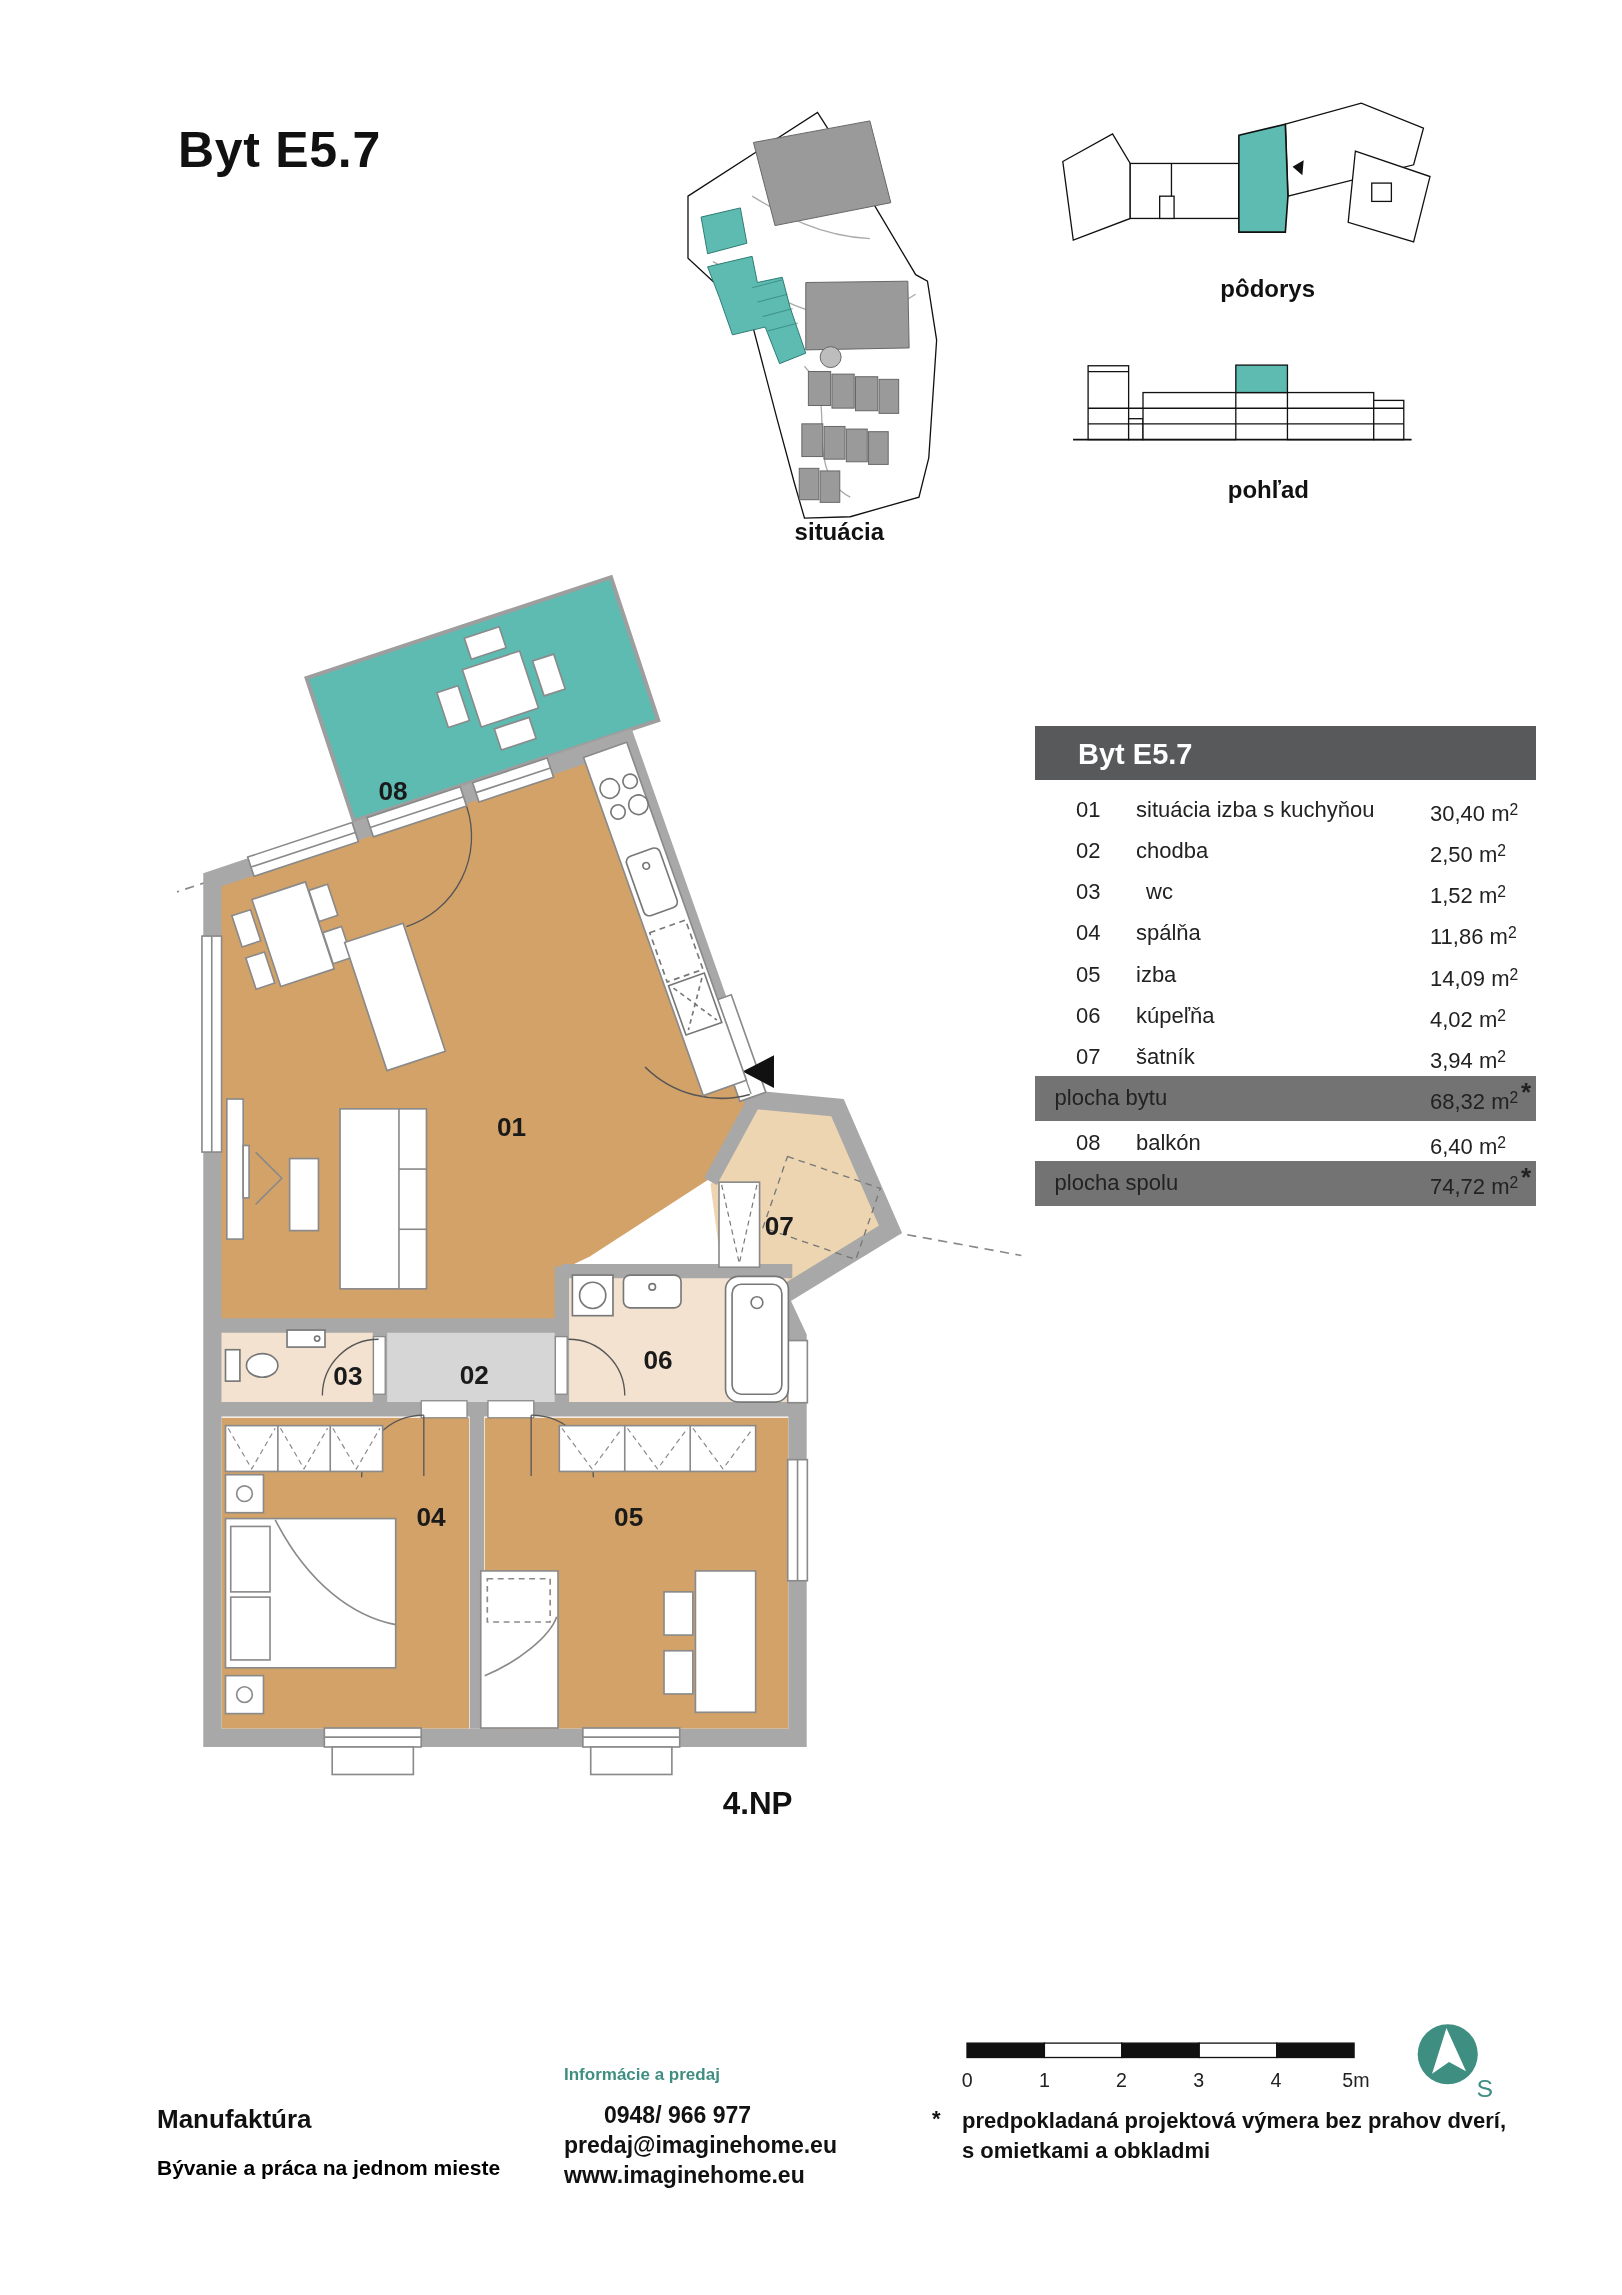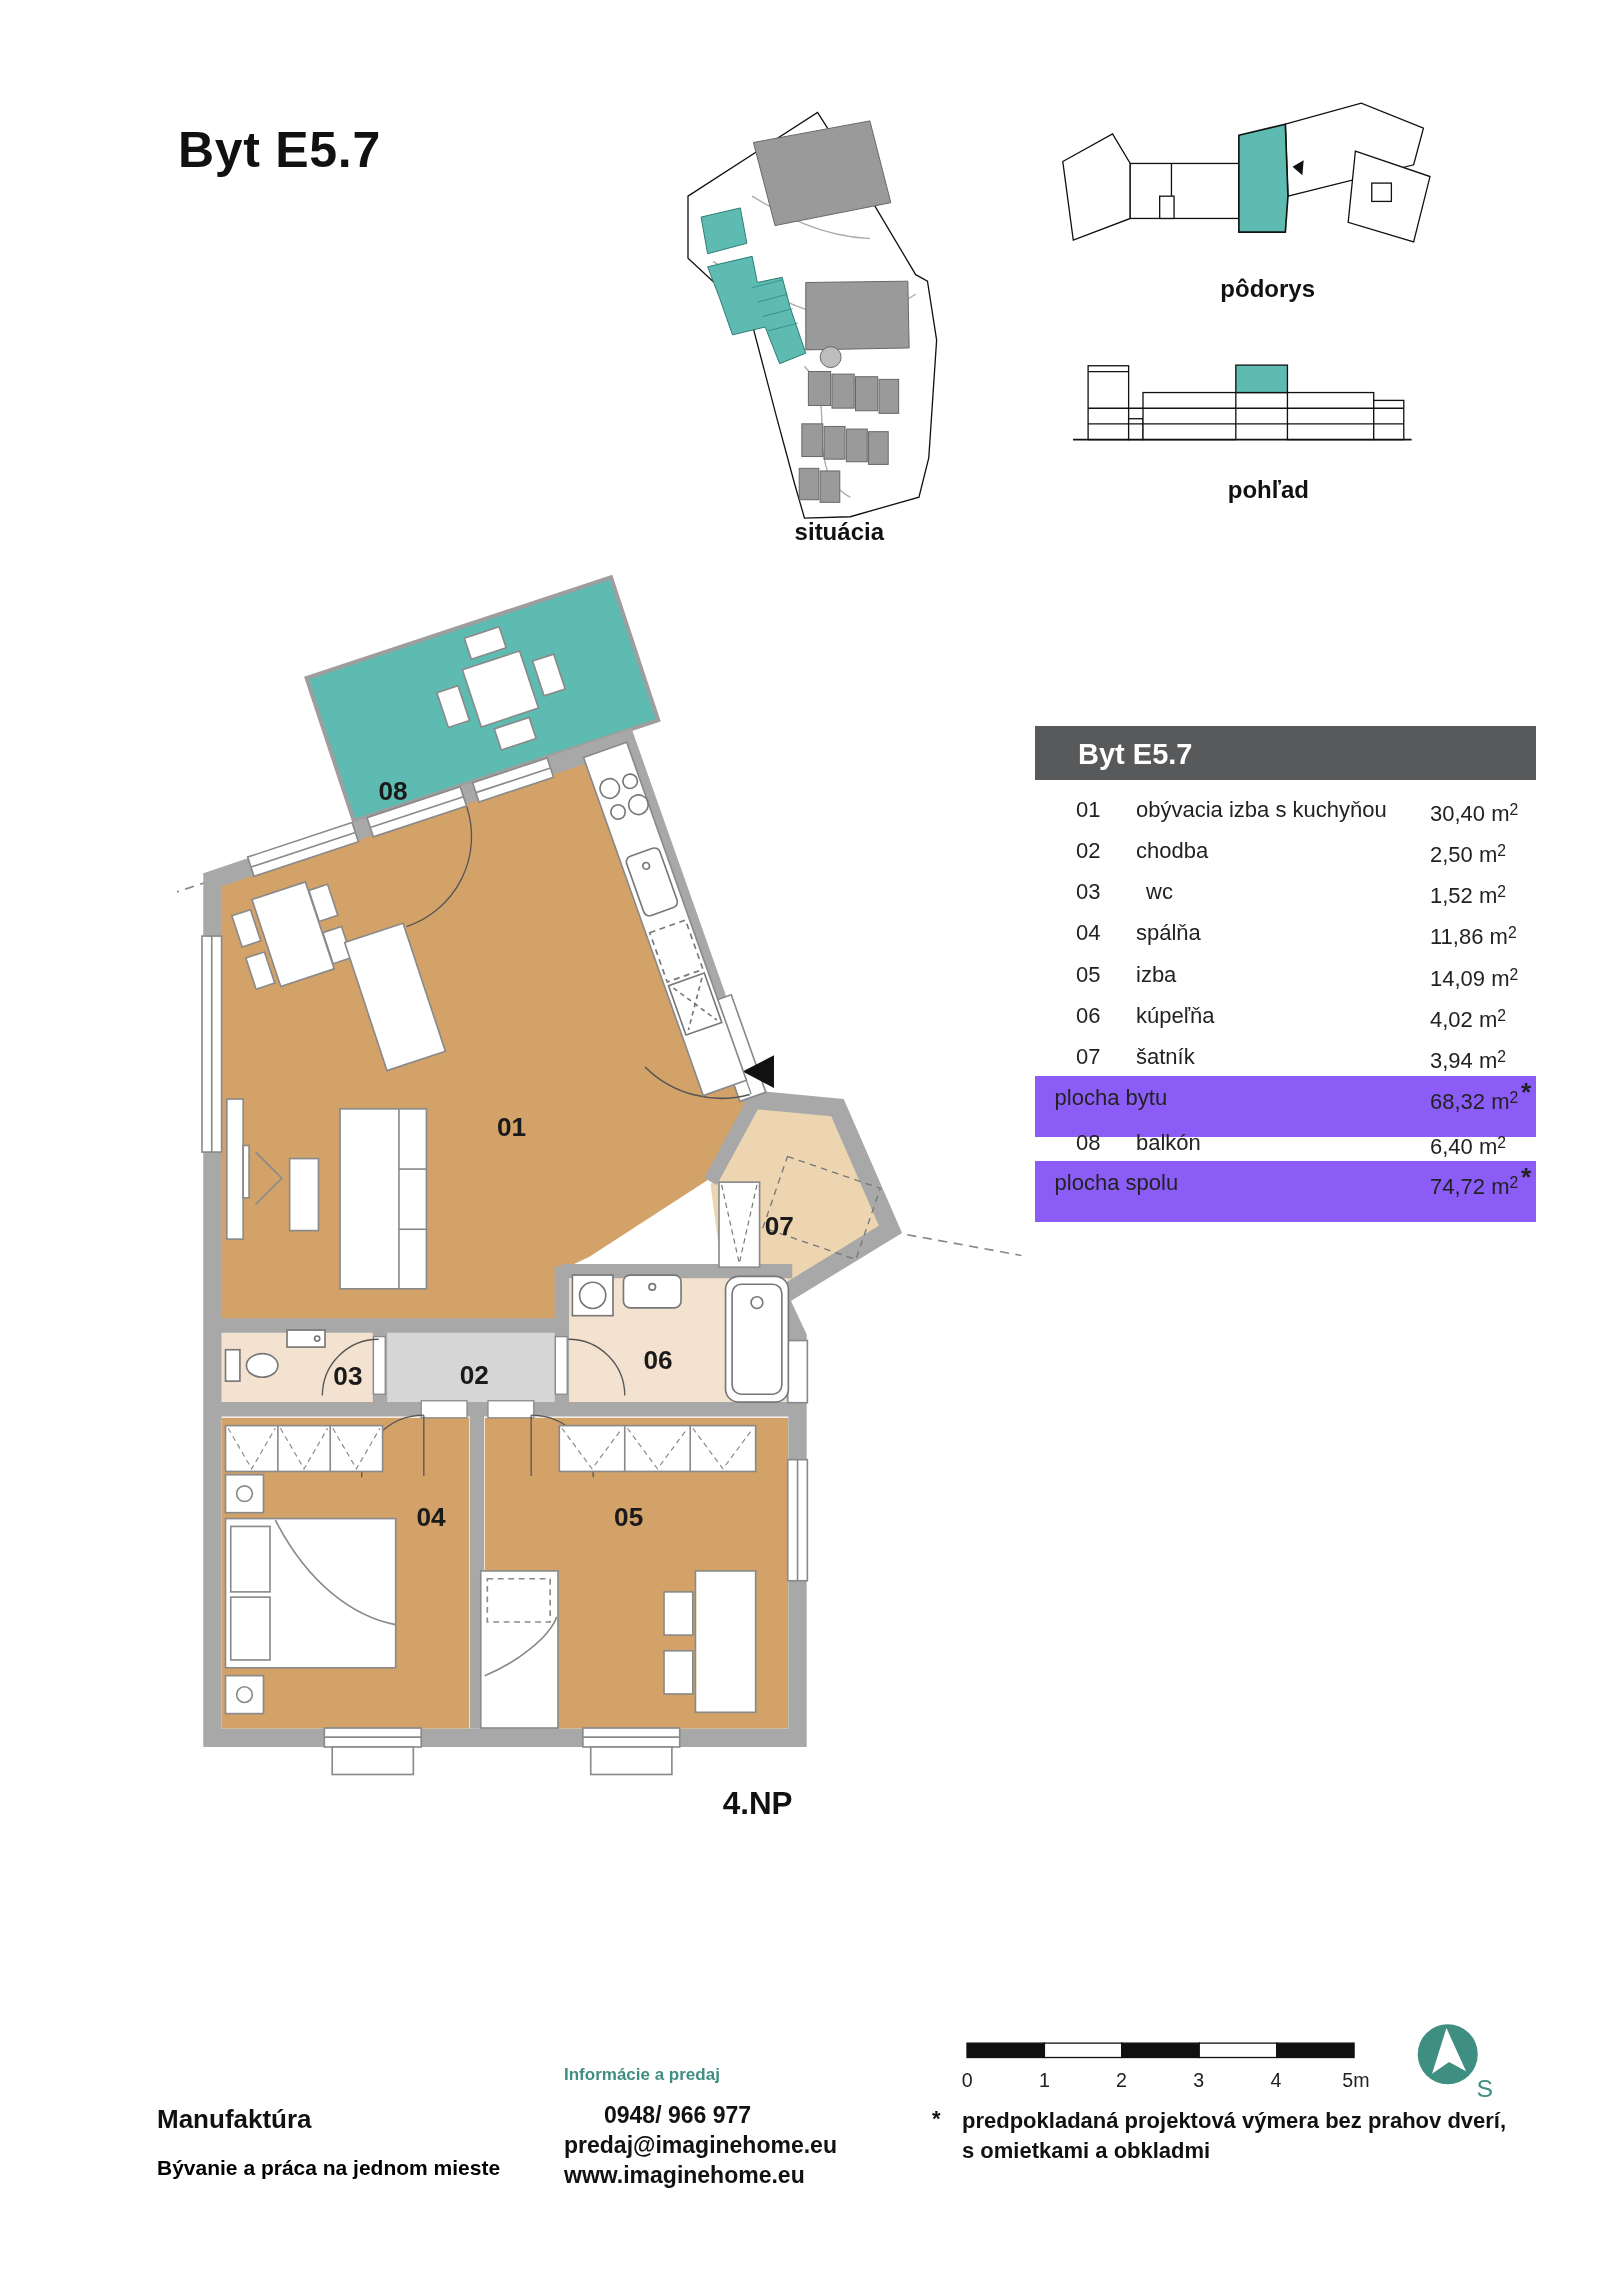--- a/index.html
+++ b/index.html
@@ -8,21 +8,21 @@
   .abs{position:absolute;}
   .title{font-size:50px;font-weight:bold;color:#111;letter-spacing:0.7px;}
   .thumb-label{font-size:24px;font-weight:bold;color:#111;text-align:right;}
   .tbl{position:absolute;left:1035px;top:726px;width:501px;font-size:22px;color:#222;}
   .tbl-head{position:absolute;left:0;top:0;width:501px;height:54px;background:#58595b;}
   .tbl-head span{position:absolute;left:43px;top:11.8px;color:#fff;font-weight:bold;font-size:29px;}
   .trow{position:absolute;height:33px;line-height:33px;width:501px;}
   .trow .num{position:absolute;left:41px;}
   .trow .nm{position:absolute;left:101px;}
   .trow .val{position:absolute;left:395px;white-space:nowrap;}
-  .bar{position:absolute;width:501px;height:61px;line-height:43px;background:#8b5cf6;}
+  .bar{position:absolute;width:501px;height:45px;line-height:43px;background:#737373;}
   .bar .nm{position:absolute;left:19.6px;}
   .bar .val{position:absolute;left:395px;white-space:nowrap;}
   .star{position:absolute;left:486px;top:-5.2px;font-size:26px;font-weight:bold;}
   .sup{font-size:15.7px;vertical-align:5.9px;}
   .footer-brand{font-size:26px;font-weight:bold;color:#111;}
   .footer-tag{font-size:21px;font-weight:bold;color:#000000;}
   .f-head{font-size:17px;font-weight:bold;color:#3f8e82;}
   .f-line{font-size:23px;font-weight:bold;color:#111;}
   .disc{font-size:22px;font-weight:bold;color:#111;}
   svg{display:block;}
@@ -294,21 +294,21 @@
     <text x="1157" y="2772" font-size="48" font-weight="bold" fill="#111" text-anchor="middle">4.NP</text>
   </svg>
 
   <div class="tbl">
     <div class="tbl-head">
       <span>Byt E5.7</span>
     </div>
 
     <div class="trow" style="top:67px;">
       <span class="num">01</span>
-      <span class="nm">obývacia izba s kuchyňou</span>
+      <span class="nm">situácia izba s kuchyňou</span>
       <span class="val"><span>30,40</span>&nbsp;<span>m</span><span class="sup">2</span></span>
     </div>
     <div class="trow" style="top:108px;">
       <span class="num">02</span>
       <span class="nm">chodba</span>
       <span class="val"><span>2,50</span>&nbsp;<span>m</span><span class="sup">2</span></span>
     </div>
     <div class="trow" style="top:149px;">
       <span class="num">03</span>
       <span class="nm" style="left:111px;">wc</span>

